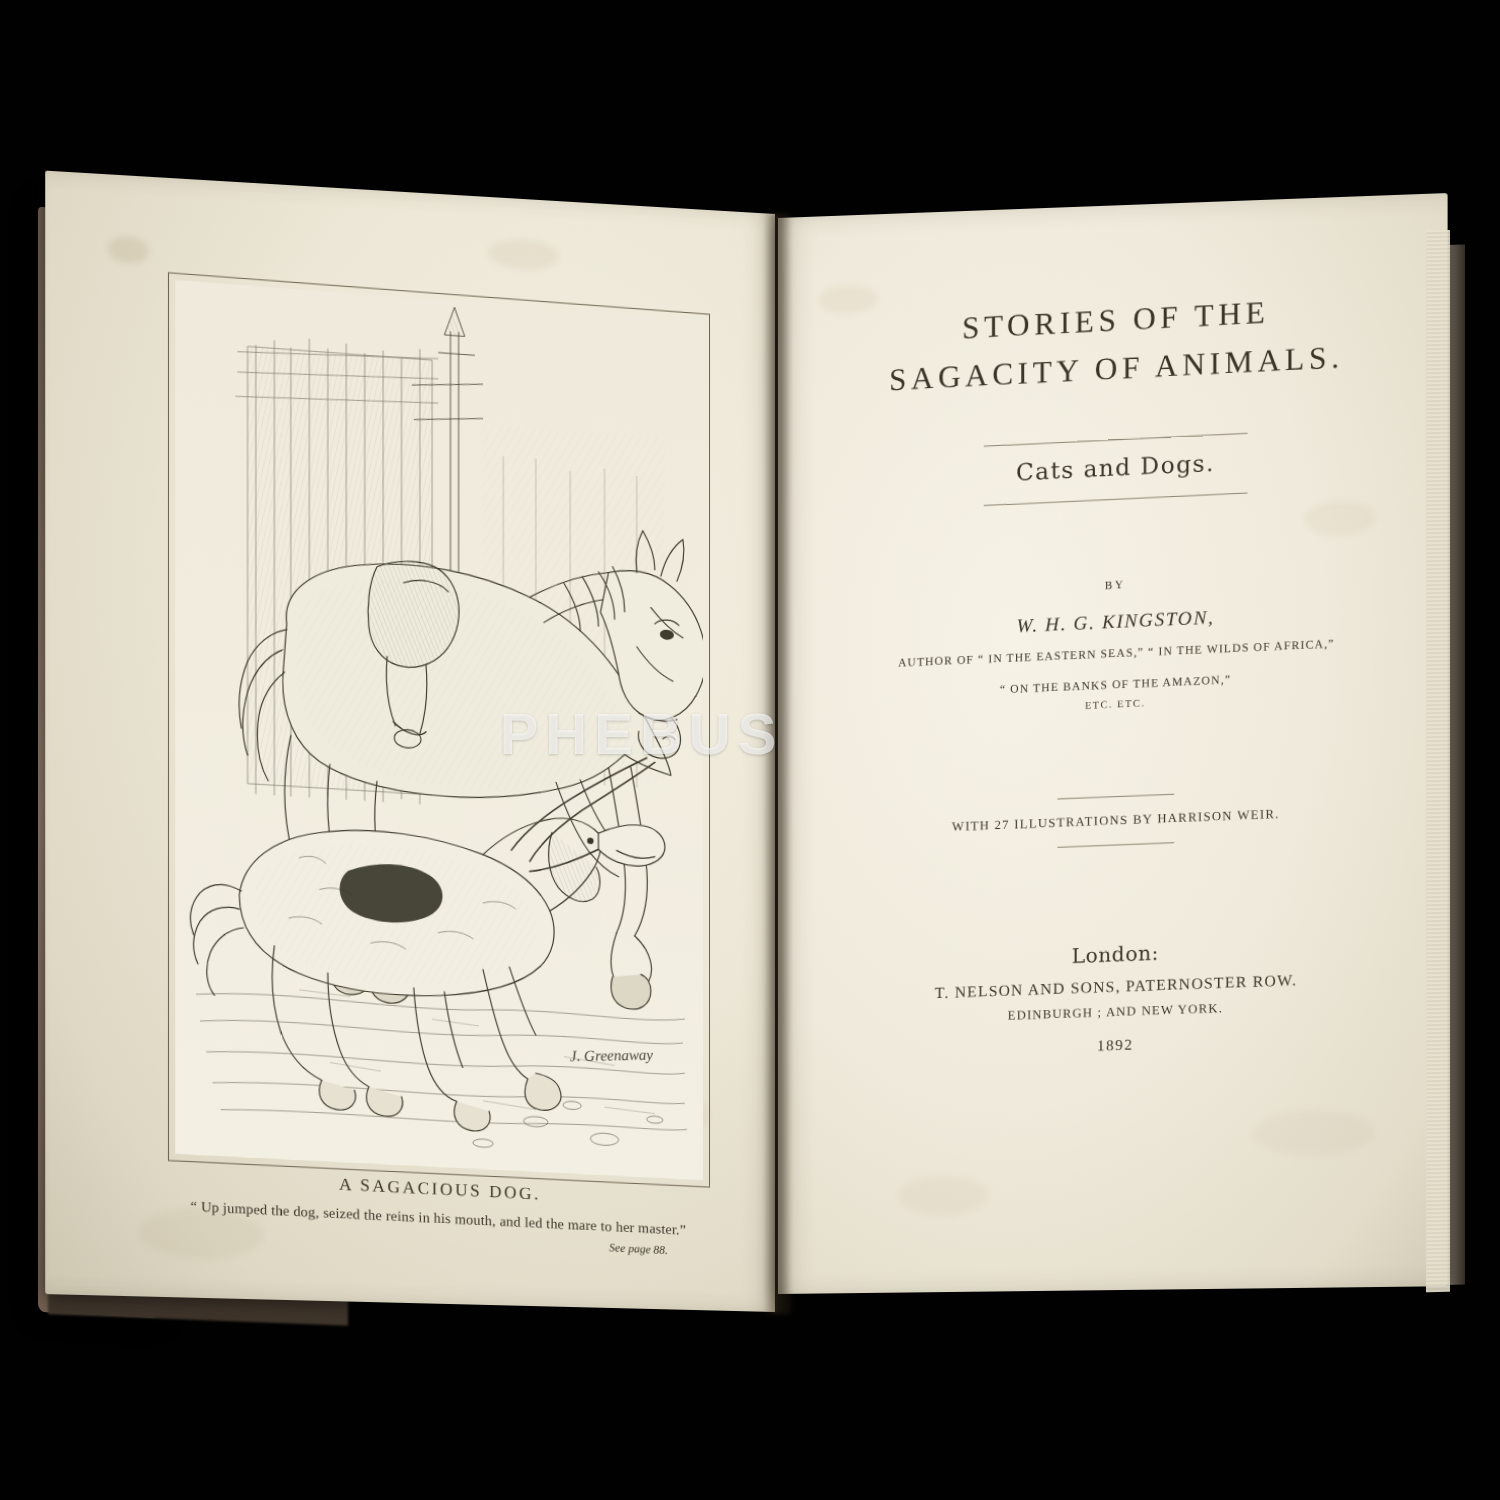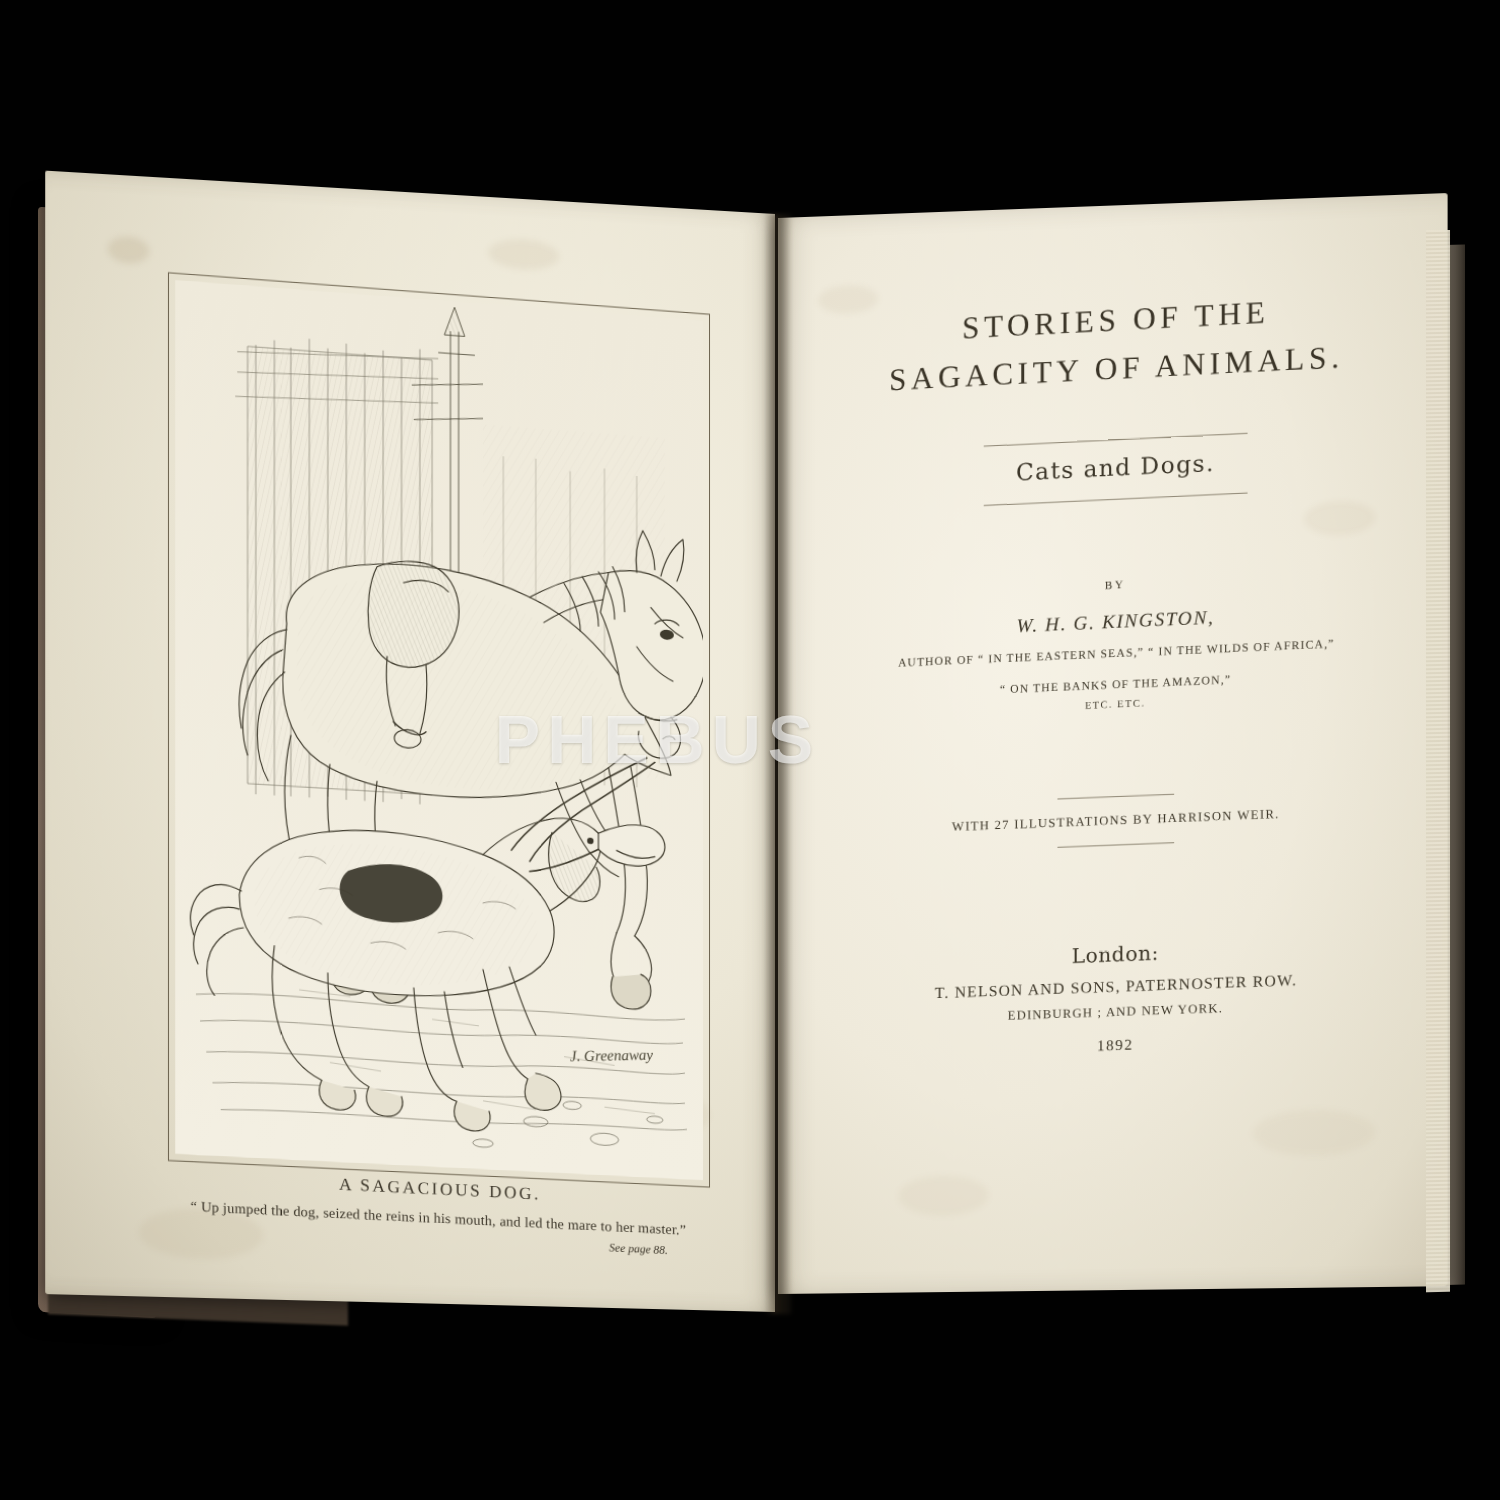--- a/index.html
+++ b/index.html
@@ -260,28 +260,27 @@
   }
 
   
   #watermark {
     position: absolute;
     left: 0;
     top: 700px;
     width: 1283px;
     text-align: center;
     font-family: "Liberation Sans", sans-serif;
-    font-size: 68px;
+    font-size: 58px;
     font-weight: bold;
     letter-spacing: 7px;
     color: rgba(255,255,255,0.62);
     text-shadow: 0 1px 3px rgba(0,0,0,0.18);
     pointer-events: none;
     user-select: none;
-    margin-left: 16px;
   }
 </style>
 </head>
 <body>
 
 <div id="stage">
 
   <div id="book">
 
     <div class="cover" id="cover-left"></div>

